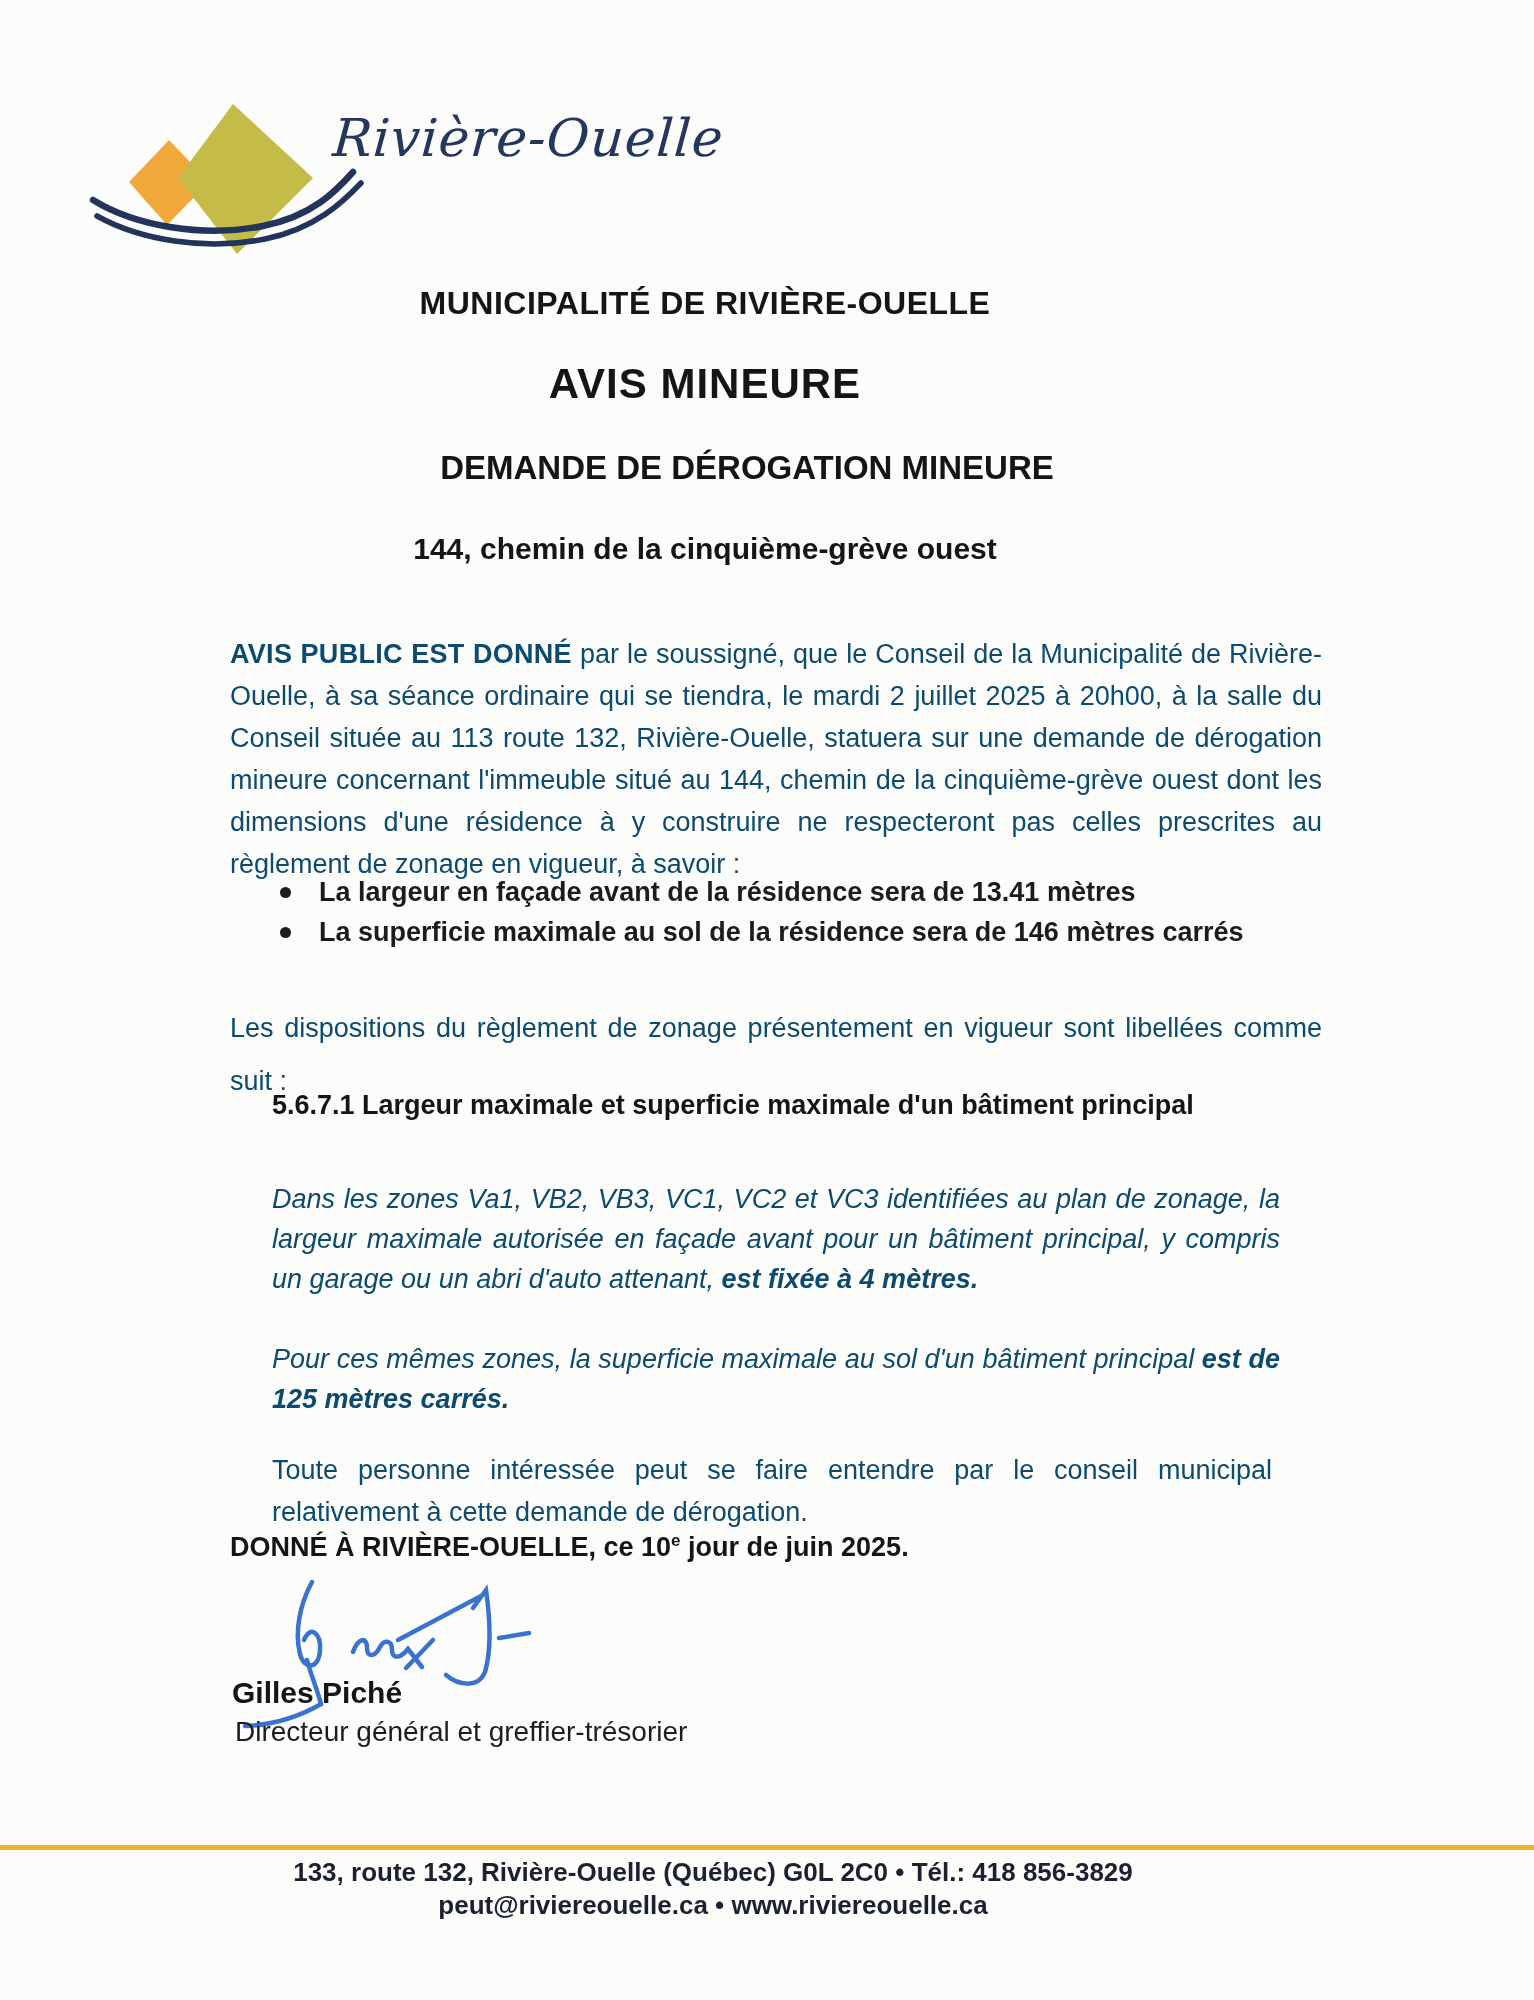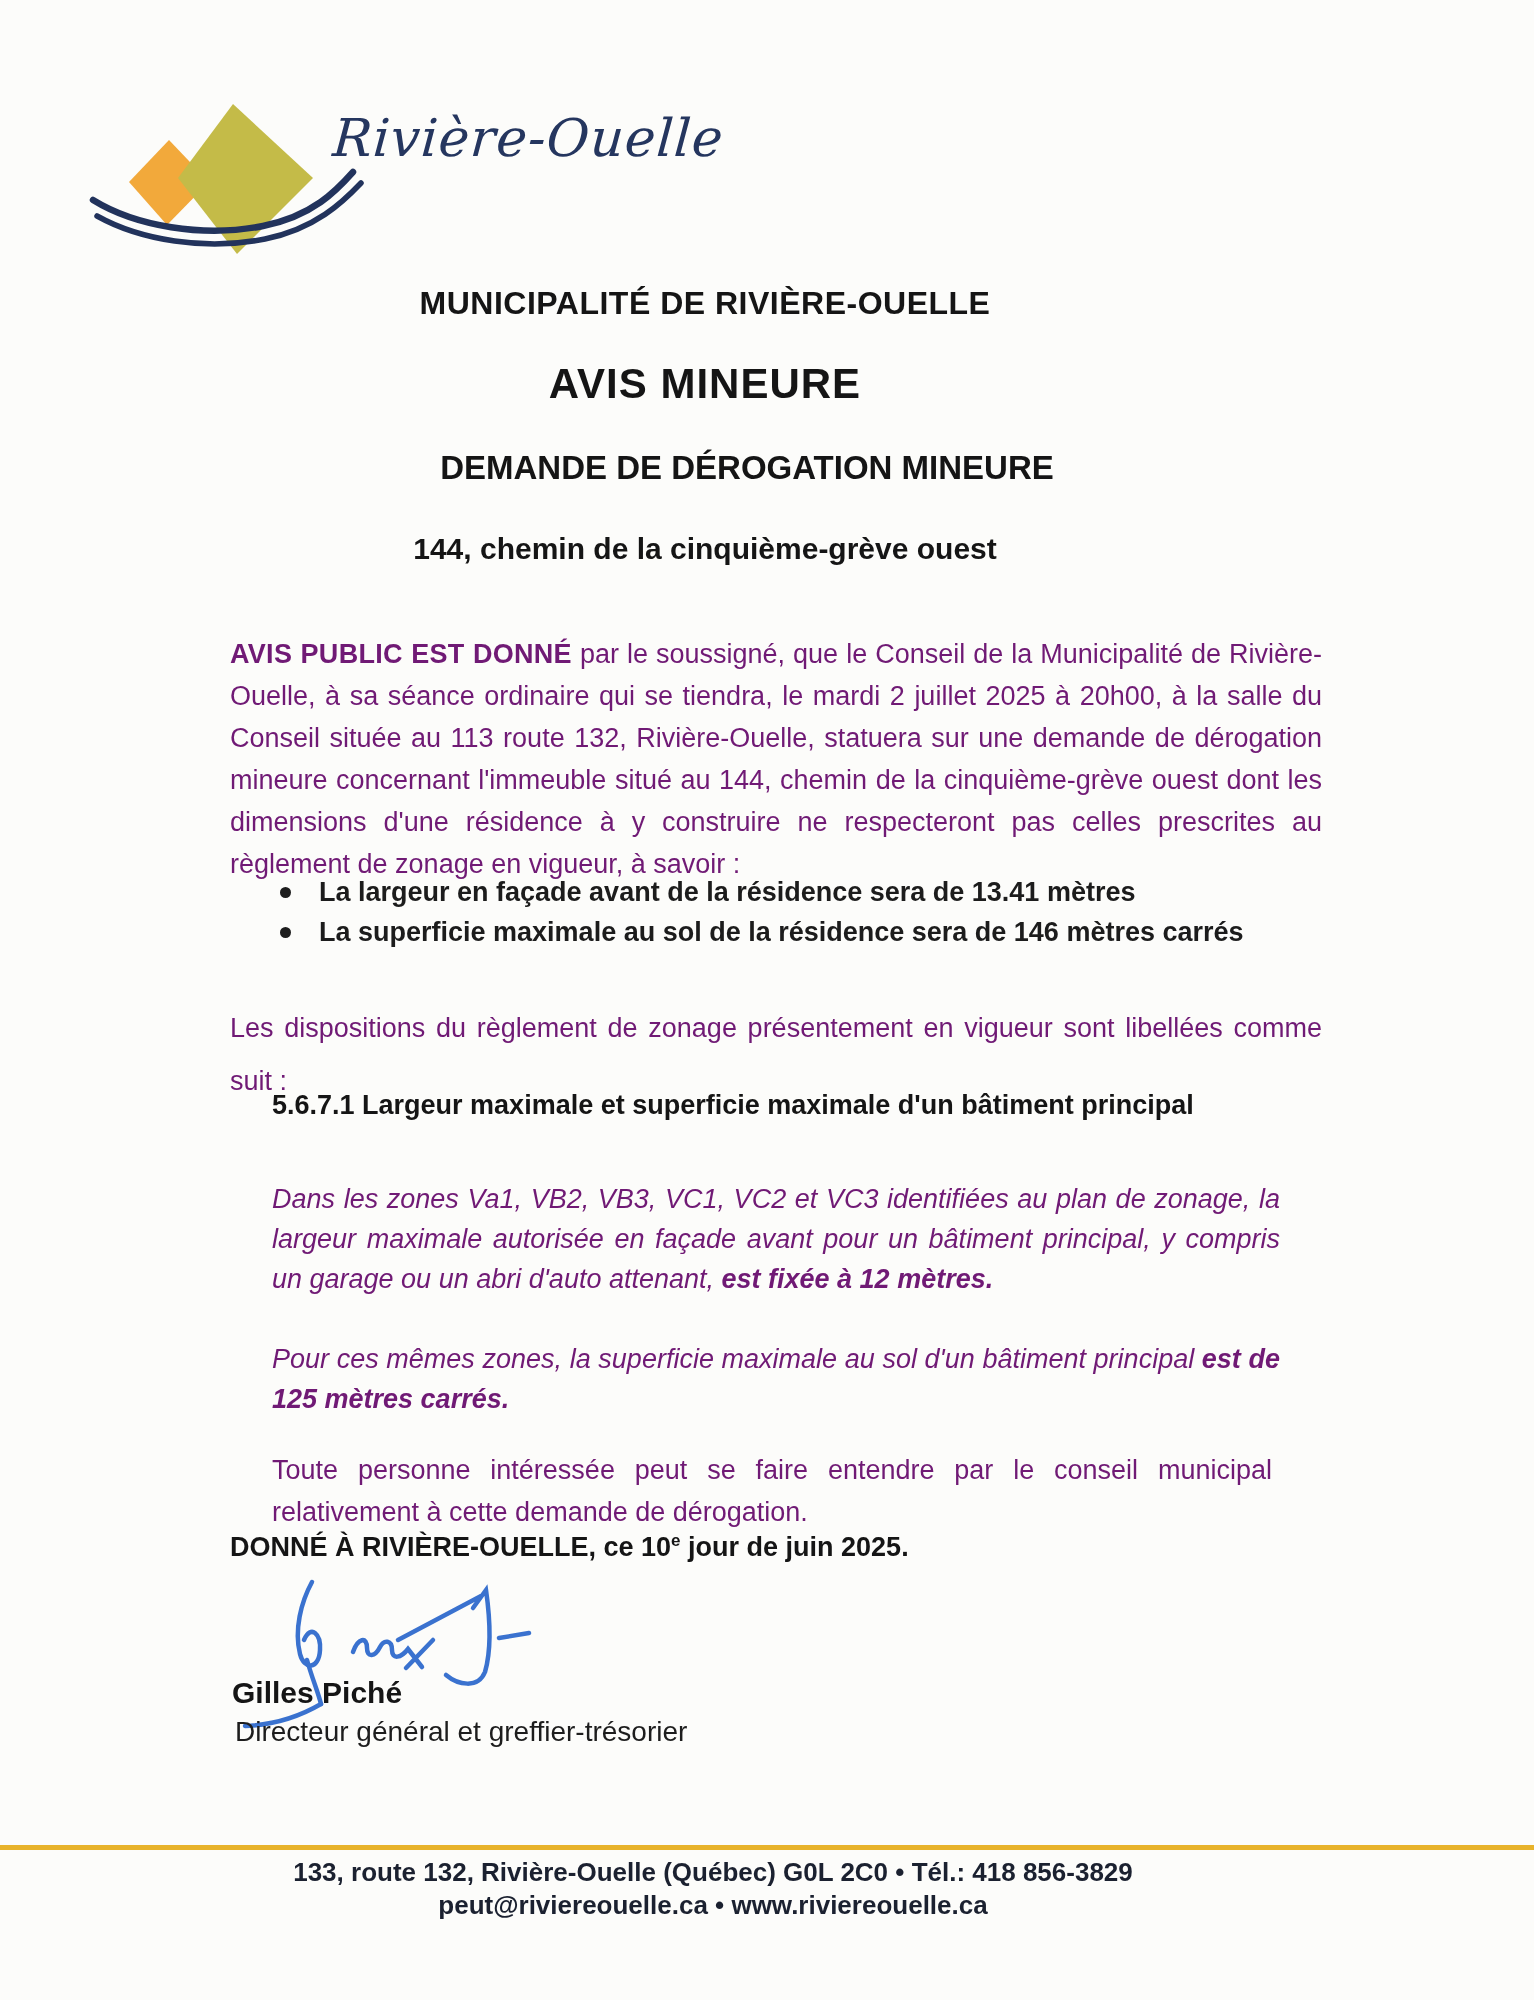--- a/index.html
+++ b/index.html
@@ -33,21 +33,21 @@
   .h-municipality{top:285px;font-size:32px;letter-spacing:.5px;}
   .h-avis{top:360px;font-size:42px;letter-spacing:1px;}
   .h-demande{top:449px;font-size:33px;padding-left:42px;}
   .h-address{top:532px;font-size:30px;}
   
   .para{
     position:absolute;
     font-size:27px;
     line-height:42px;
     text-align:justify;
-    color:#701a75;
+    color:#0c4a6e;
   }
   .p-intro{left:230px;top:606px;width:1092px;}
   .p-intro b{letter-spacing:.3px;}
   .bullets{position:absolute;left:280px;top:872px;width:1000px;}
   .bullet-row{display:flex;align-items:flex-start;height:40px;font-weight:bold;font-size:27px;line-height:40px;}
   .bullet-dot{
     flex:0 0 auto;width:11px;height:11px;border-radius:50%;
     background:#1d1d1d;margin:15px 28px 0 0;
   }
   .p-dispositions{left:230px;top:975px;width:1092px;line-height:53px;}
@@ -107,21 +107,21 @@
     <div class="bullet-row">
       <span class="bullet-dot"></span>
       <span>La superficie maximale au sol de la résidence sera de 146 mètres carrés</span>
     </div>
   </div>
 
   <p class="para p-dispositions">Les dispositions du règlement de zonage présentement en vigueur sont libellées comme suit :</p>
 
   <div class="p-section-heading">5.6.7.1 Largeur maximale et superficie maximale d'un bâtiment principal</div>
 
-  <p class="para p-italic p-zone"><span>Dans les zones Va1, VB2, VB3, VC1, VC2 et VC3 identifiées au plan de zonage, la largeur maximale autorisée en façade avant pour un bâtiment principal, y compris un garage ou un abri d'auto attenant, </span><b>est fixée à 12 mètres.</b></p>
+  <p class="para p-italic p-zone"><span>Dans les zones Va1, VB2, VB3, VC1, VC2 et VC3 identifiées au plan de zonage, la largeur maximale autorisée en façade avant pour un bâtiment principal, y compris un garage ou un abri d'auto attenant, </span><b>est fixée à 4 mètres.</b></p>
 
   <p class="para p-italic p-area"><span>Pour ces mêmes zones, la superficie maximale au sol d'un bâtiment principal </span><b>est de 125 mètres carrés.</b></p>
 
   <p class="para p-hearing">Toute personne intéressée peut se faire entendre par le conseil municipal relativement à cette demande de dérogation.</p>
 
   <div class="p-given"><span>DONNÉ À RIVIÈRE-OUELLE, ce 10</span><sup>e</sup><span> jour de juin 2025.</span></div>
 
   <svg class="signature" viewBox="0 0 330 160">
     <g fill="none" stroke="#3a72cf" stroke-width="4.5" stroke-linecap="round">
       <path d="M 97 4 C 86 24, 79 52, 85 76 C 89 92, 104 92, 105 72 C 106 56, 96 46, 89 62"></path>

